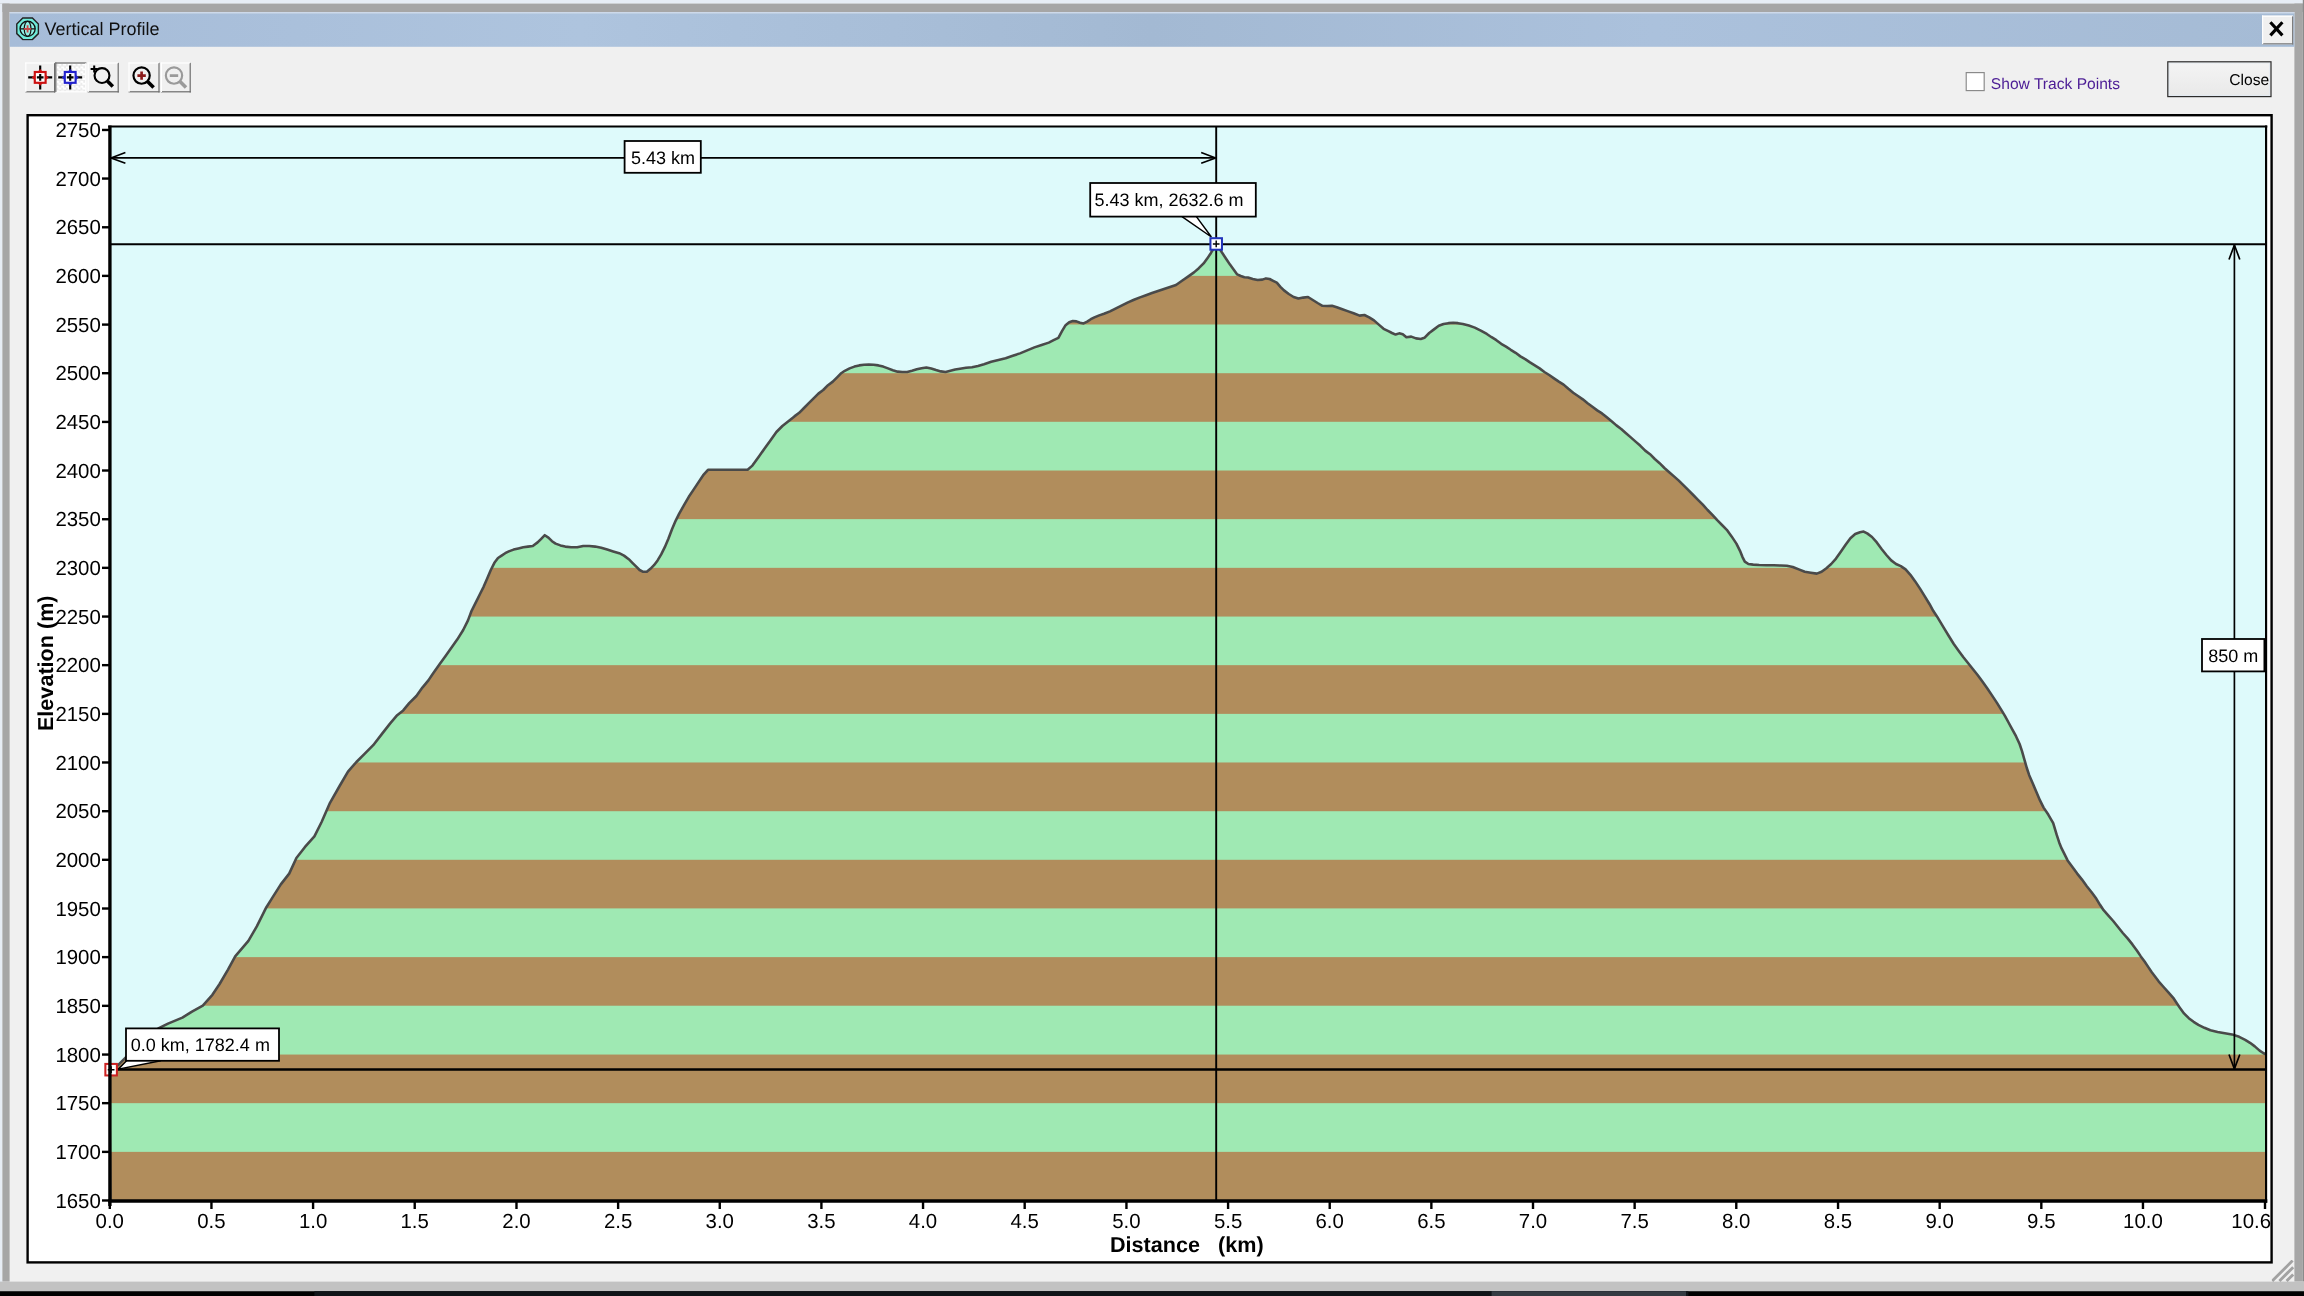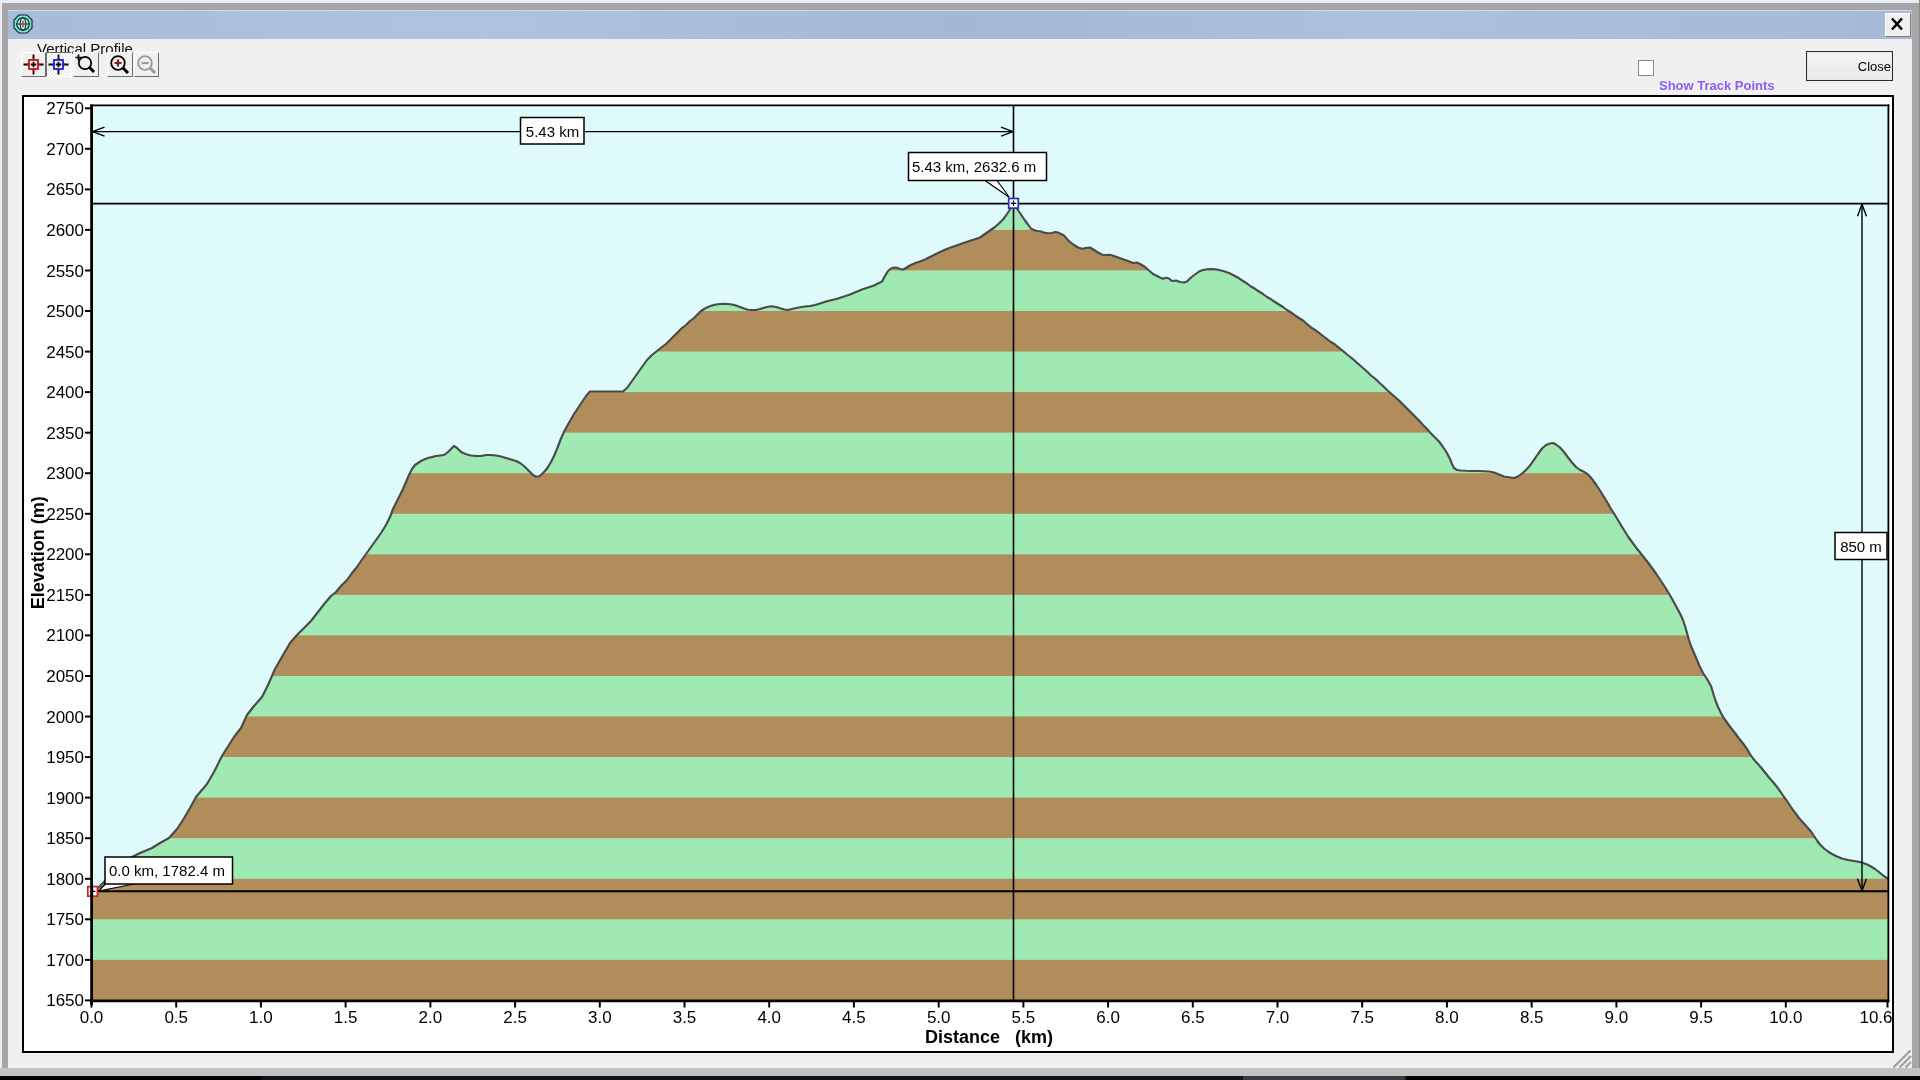--- a/index.html
+++ b/index.html
@@ -11,21 +11,21 @@
 
   <div class="abs" style="left:0;top:0;width:1920px;height:3px;background:#e7edf5"></div>
   <div class="abs" style="left:0;top:3px;width:1920px;height:7px;background:#a6a6a6"></div>
   <div class="abs" style="left:0;top:3px;width:2px;height:1067px;background:#e7edf5"></div>
   <div class="abs" style="left:2px;top:3px;width:6px;height:1065px;background:#a6a6a6"></div>
   <div class="abs" style="left:1912px;top:3px;width:7px;height:1065px;background:#a6a6a6"></div>
   <div class="abs" style="left:1919px;top:0;width:1px;height:1068px;background:#8a8a8a"></div>
   <div class="abs" style="left:0;top:1068px;width:1920px;height:8px;background:#c2c2c2"></div>
 
   <div class="abs" style="left:8px;top:10px;width:1904px;height:28px;background:linear-gradient(90deg,#a6bcd8 0%,#aec4de 25%,#a3b9d3 50%,#abc1dc 72%,#a5bbd5 100%);border-top:1px solid #cdd9ea;"></div>
-  <div class="abs" style="left:37px;top:15.5px;font-size:15px;color:#101010;margin-top:24px;">Vertical Profile</div>
+  <div class="abs" style="left:37px;top:15.5px;font-size:15px;color:#101010;">Vertical Profile</div>
 
   <svg class="abs" style="left:13px;top:14px" width="20" height="20" viewBox="0 0 20 20">
     <polygon points="6,1 14,1 19,6 19,14 14,19 6,19 1,14 1,6" fill="#6fead9" stroke="#222" stroke-width="1.2"></polygon>
     <circle cx="10" cy="10" r="6.3" fill="#8ff0e4" stroke="#111" stroke-width="1.1"></circle>
     <ellipse cx="10" cy="10" rx="2.8" ry="6.3" fill="none" stroke="#111" stroke-width="1"></ellipse>
     <line x1="3.7" y1="10" x2="16.3" y2="10" stroke="#111" stroke-width="1"></line>
     <line x1="10" y1="7" x2="10" y2="13" stroke="#cc4444" stroke-width="1.5"></line>
     <line x1="7" y1="10" x2="13" y2="10" stroke="#cc4444" stroke-width="1.5"></line>
   </svg>
 
@@ -72,21 +72,21 @@
     </div>
     <div class="abs" style="left:134px;top:52px;width:25px;height:25px;box-sizing:border-box;border-top:1.5px solid #fff;border-left:1.5px solid #fff;border-right:1.5px solid #6d6d6d;border-bottom:1.5px solid #6d6d6d;background:#f0f0f0;">
       <svg width="22" height="22" viewBox="0 0 22 22" style="position:absolute;left:0;top:0">
 <circle cx="10" cy="10" r="6.8" fill="none" stroke="#9a9a9a" stroke-width="1.8"></circle>
 <path d="M6.5,10 h7" stroke="#9a9a9a" stroke-width="2.2"></path>
 <line x1="15" y1="15" x2="20" y2="20" stroke="#9a9a9a" stroke-width="3"></line>
 </svg>
     </div>
 
   <div class="abs" style="left:1638px;top:60px;width:14px;height:14px;background:#fff;border:1px solid #8a8a8a;"></div>
-  <div class="abs" style="left:1659px;top:78px;font-size:13px;color:#8b5cf6;font-weight:bold;">Show Track Points</div>
+  <div class="abs" style="left:1659px;top:62px;font-size:13px;color:#4c1d95;">Show Track Points</div>
 
   <div class="abs" style="left:1806px;top:51px;width:85px;height:28px;background:linear-gradient(#f4f4f4,#e9e9e9);border:1px solid #2b2b2b;box-shadow:inset 0 0 0 1px #e3e9f0;"></div>
   <div class="abs" style="left:1806px;top:58.5px;width:85px;text-align:right;font-size:13px;color:#000;">Close</div>
 
   <div class="abs" style="left:21.5px;top:94.5px;width:1868px;height:954px;background:#fff;border:2px solid #000;"></div>
   <svg width="1920" height="1080" viewBox="0 0 1920 1080" style="position:absolute;left:0;top:0">
 <defs>
         <clipPath id="terr">
           <path d="M92,1001 L91,893 L99,887 L114,872 L132,857 L140,853 L152,848 L160,843 L169,838 L177,829 L183,820 L190,808 L196,797 L207,784 L214,772 L222,756 L227,748 L234,737 L241,728 L247,715 L254,706 L262,697 L268,685 L275,669 L283,655 L290,643 L297,635 L304,628 L311,621 L318,612 L325,603 L331,596 L336,592 L341,586 L347,580 L352,573 L357,567 L361,561 L366,554 L371,547 L376,540 L381,533 L386,525 L390,517 L393,509 L396,503 L398,499 L400,495 L403,489 L406,482 L409,475 L412,469 L415,465 L418,463 L421,461 L424,459.5 L428,458 L432,457 L436,456 L440,455.5 L444,455 L448,452 L451,449 L454,446 L457,448 L460,451 L463,453 L467,454.5 L471,455.5 L476,456 L481,456 L486,455 L491,455 L496,455.5 L501,456.5 L506,458 L511,459.5 L516,461 L520,463 L524,466 L527,469 L530,472 L533,475 L536,476.5 L539,476.5 L542,474 L545,471 L548,467 L551,462 L554,456 L557,449 L560,441 L563,434 L566,428 L570,421 L574,414 L578,408 L582,402 L586,396 L590,391.5 L623,391.5 L627,388 L632,381 L637,374 L642,367 L647,360 L652,355 L657,351 L662,347 L666,344 L670,340 L674,336 L678,332 L682,328 L686,325 L690,321 L694,318 L698,314 L701,311 L704,309 L708,307 L712,305.5 L716,304.5 L720,304 L724,303.8 L728,304 L732,304.5 L736,305.5 L740,307 L744,308.5 L748,309.7 L752,310 L756,310 L760,309 L764,307.8 L768,306.8 L772,306.2 L776,307 L780,308.3 L784,309.5 L788,310 L792,309 L796,308 L800,307.3 L805,306.5 L810,306 L815,305 L820,303.5 L826,301.5 L832,300 L838,298.5 L844,296.5 L850,294.5 L856,292 L862,289.5 L868,287.5 L874,285.5 L878,283.5 L882,281.5 L885,276 L888,271 L891,268.5 L894,267.5 L897,267.8 L900,269 L903,269.5 L906,268 L909,266 L912,264.5 L916,262.8 L920,261.5 L925,259.5 L930,257 L935,254.5 L940,252 L945,249.8 L950,247.8 L955,246 L960,244.2 L965,242.5 L970,240.8 L975,239.2 L980,237.5 L985,234 L990,230.5 L995,227 L999,223.5 L1003,219.5 L1006,215.5 L1009,211 L1011,207.5 L1013,204.5 L1014,204 L1016,207 L1019,211.5 L1022,216 L1025,220.5 L1028,224.5 L1031,228.7 L1034,230 L1037,231 L1040,231.3 L1044,232.5 L1048,233.3 L1052,233 L1055,232 L1058,232.5 L1061,234 L1064,235.5 L1067,239 L1070,242 L1074,245 L1078,247.5 L1082,248.8 L1086,248 L1090,247.5 L1094,250 L1098,252.5 L1102,254.8 L1106,255 L1110,254.8 L1114,256 L1118,257.5 L1123,259.3 L1128,261 L1133,263 L1137,262.5 L1141,264.5 L1145,267 L1149,270.5 L1153,274 L1157,276 L1160,277.5 L1163,278.8 L1166,277.8 L1169,278.5 L1172,281 L1176,280.5 L1180,282 L1184,282.5 L1187,281.5 L1191,277.5 L1195,274.5 L1199,271.5 L1203,270 L1207,269.3 L1211,269 L1215,269.3 L1219,270 L1224,271.3 L1229,273 L1234,275.5 L1239,278.3 L1243,281 L1247,283.5 L1251,286.5 L1255,288.8 L1259,291.5 L1263,294 L1267,297 L1271,299.3 L1275,302 L1279,304.5 L1283,307 L1287,310 L1291,312.5 L1295,315.3 L1299,318 L1303,320.5 L1307,324 L1311,327.3 L1315,330 L1319,332.8 L1323,336 L1327,339 L1331,342 L1335,344.5 L1339,347.8 L1343,351 L1347,354.5 L1351,357.5 L1355,361 L1359,364.5 L1363,368 L1367,371.5 L1371,375.5 L1375,378.5 L1379,382.5 L1383,386 L1387,390 L1391,393.5 L1395,397 L1399,400.5 L1403,404.5 L1407,408.5 L1411,412.5 L1415,416.5 L1419,420.5 L1423,425 L1427,429 L1431,433.5 L1435,437.5 L1439,441.5 L1443,447 L1447,453 L1450,459 L1452,464 L1454,468 L1457,470 L1461,470.5 L1466,470.8 L1472,471 L1478,471 L1484,471.3 L1489,471.5 L1494,472.5 L1499,474.5 L1504,476.5 L1509,477.3 L1514,478 L1518,476.5 L1522,473.5 L1526,470 L1530,465.5 L1534,459.8 L1538,454 L1542,448.5 L1546,445 L1550,443.5 L1553,443 L1556,444.5 L1560,447.5 L1564,452 L1568,457.5 L1572,462.5 L1576,467 L1580,470 L1584,471.8 L1588,474.5 L1592,479 L1596,484.5 L1600,490.5 L1604,497 L1608,503.5 L1611,509 L1614,513.5 L1617,518.5 L1620,523.5 L1624,530 L1628,536.5 L1632,542 L1636,547.5 L1640,552.5 L1644,557.5 L1648,562.5 L1652,568 L1656,573.5 L1660,579.5 L1664,585.5 L1668,592 L1671,597 L1674,602.5 L1677,608 L1680,613.5 L1683,620 L1685,626 L1687,633 L1689,640 L1691,646 L1694,653 L1697,660 L1700,667 L1703,673 L1707,679 L1711,686 L1714,696 L1716,702 L1718,707 L1720,711 L1723,717 L1727,722.5 L1731,728 L1735,733 L1739,738.5 L1743,743.5 L1747,749 L1750,754 L1753,758.5 L1757,763 L1761,767.5 L1765,772.5 L1769,777.5 L1773,782 L1777,787 L1781,792.5 L1784,797 L1787,801 L1790,805.5 L1793,810 L1796,814 L1799,818 L1803,822.5 L1807,827 L1811,831.5 L1814,836 L1817,840.5 L1820,844.5 L1824,848.5 L1828,851.5 L1832,854 L1837,856.5 L1842,858.5 L1848,860 L1854,861 L1860,862 L1866,864 L1871,866.5 L1875,869 L1879,872 L1883,875.5 L1886,877.5 L1889,879 L1889,1001 Z"></path>
         </clipPath>

